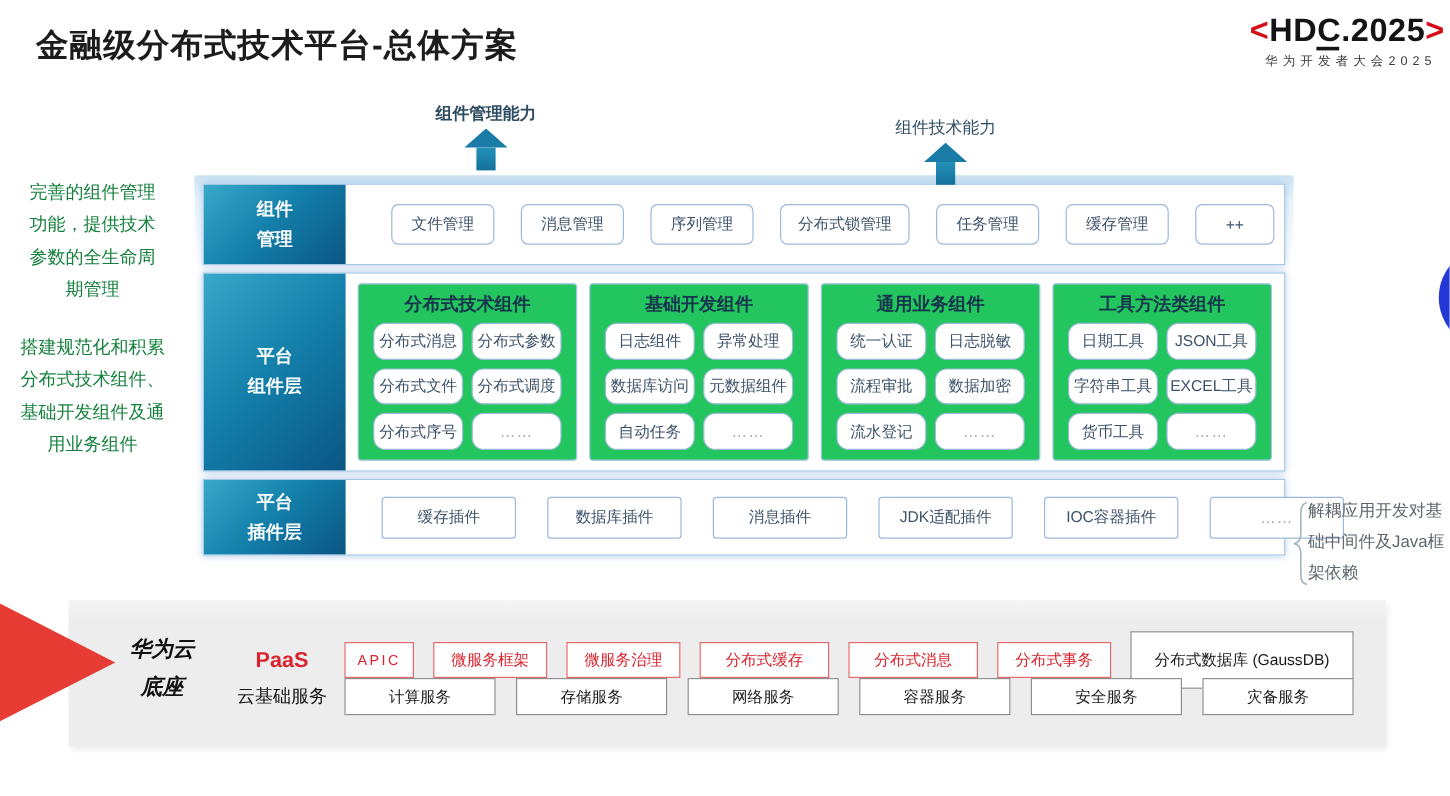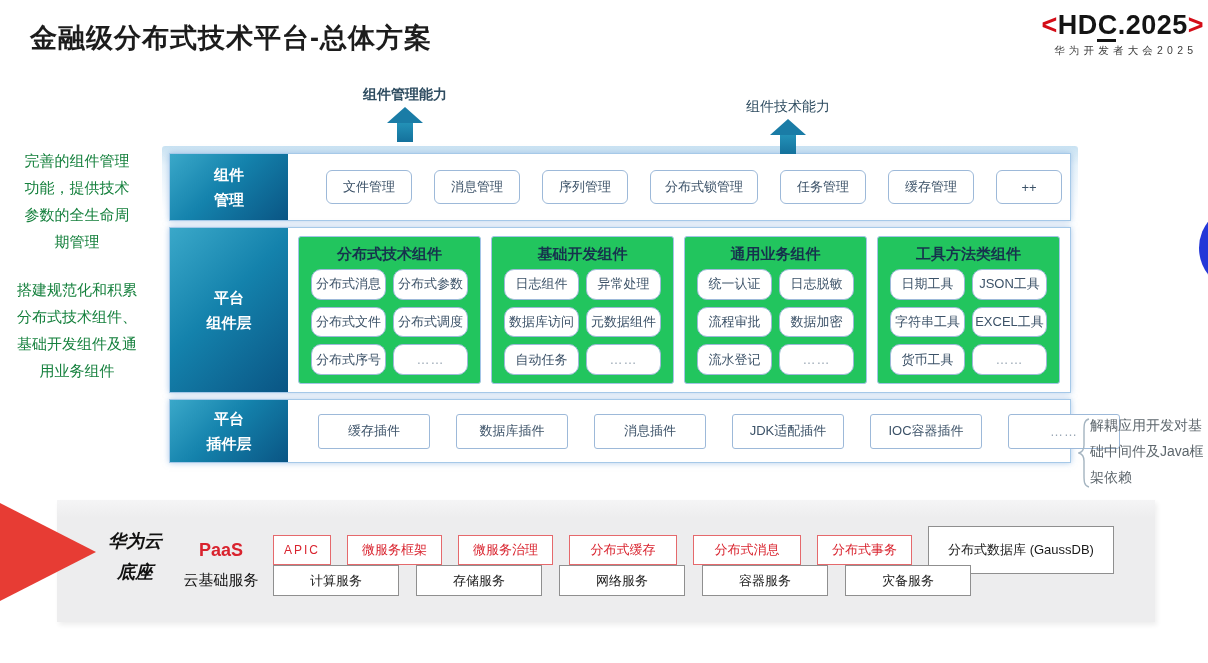--- a/index.html
+++ b/index.html
@@ -53,21 +53,21 @@
   .dots{color:#9aa7b5;letter-spacing:1px;}
 
   .plug-content{gap:26px;}
   .plug-chip{width:112px;height:35px;border-radius:3px;}
 
   
   .foundation{position:absolute;left:57px;top:500px;width:1098px;height:122px;
               background:linear-gradient(180deg,#f5f5f6 0%,#ededee 14%,#ededee 100%);box-shadow:2px 3px 5px rgba(0,0,0,.07);}
   .fnd-label{position:absolute;left:38px;top:26px;width:80px;text-align:center;font-size:18px;font-weight:800;color:#111;
              line-height:31px;white-space:pre-line;font-style:italic;}
-  .fnd-row{position:absolute;left:116px;display:flex;align-items:center;justify-content:center;}
+  .fnd-row{position:absolute;left:130px;display:flex;align-items:center;justify-content:center;}
   .fnd-row-title{width:96px;flex:0 0 96px;text-align:center;}
   .paas-title{color:#d9232e;font-weight:800;font-size:18px;}
   .cloud-title{color:#111;font-size:15px;}
   .fnd-chips{display:flex;align-items:center;gap:16px;margin-left:4px;}
   .fnd-chips-cloud{gap:17px;}
   .rchip{display:flex;align-items:center;justify-content:center;height:30px;background:#fff;border:1px solid #e5696c;
          color:#d9232e;font-size:13px;box-sizing:border-box;}
   .apic{width:58px;font-size:12px;letter-spacing:2px;}
   .w95{width:95px;} .w108{width:108px;}
   .dbchip{display:flex;align-items:center;justify-content:center;width:186px;height:48px;background:#fff;
@@ -218,20 +218,21 @@
       </div>
     </div>
 
     <div class="fnd-row" style="top:65px;">
       <div class="fnd-row-title cloud-title">云基础服务</div>
       <div class="fnd-chips fnd-chips-cloud">
         <div class="gchip">计算服务</div>
         <div class="gchip">存储服务</div>
         <div class="gchip">网络服务</div>
         <div class="gchip">容器服务</div>
+        <div class="gchip">安全服务</div>
         <div class="gchip">灾备服务</div>
       </div>
     </div>
   </div>
 
   <div class="red-arrow"></div>
   <div class="blue-circle"></div>
 
 </div>
 

